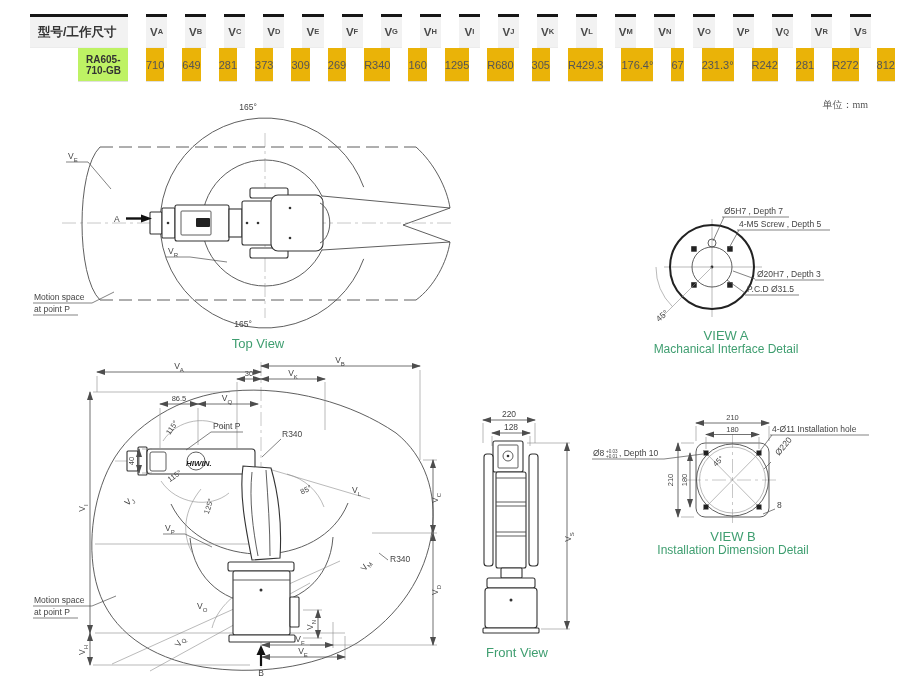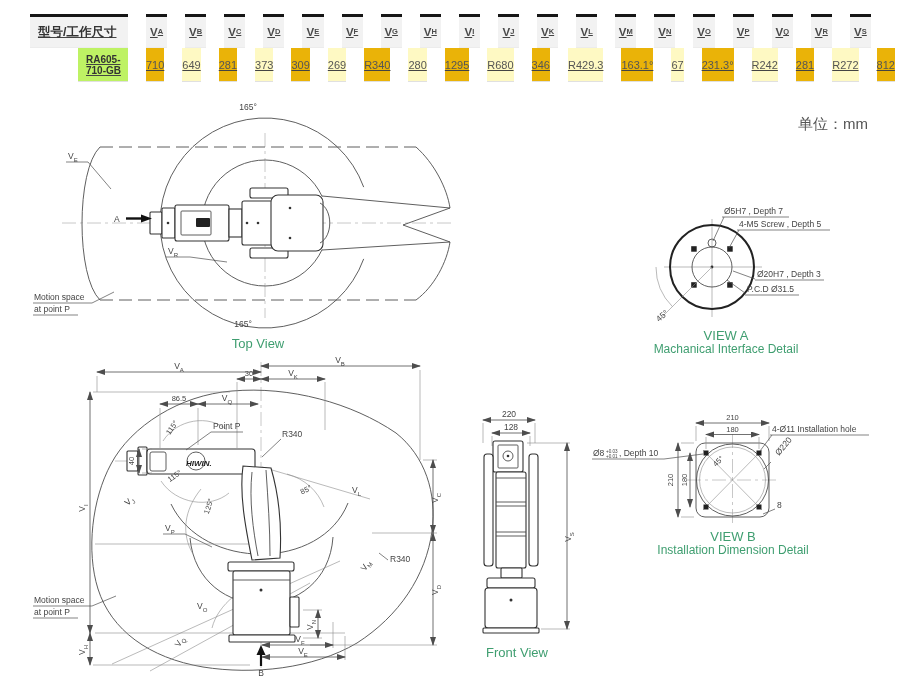--- a/index.html
+++ b/index.html
@@ -1,32 +1,32 @@
 <!DOCTYPE html>
 <html><head>
 <meta charset="utf-8">
 <style>
   html,body{margin:0;padding:0;background:#fff;}
   body{width:900px;height:677px;position:relative;overflow:hidden;
        font-family:"Liberation Sans", sans-serif;color:#444;}
   
   .spec-table{position:absolute;left:30px;top:14px;width:841px;}
-  .t-row{display:grid;grid-template-columns:98px repeat(19,1fr);gap:18px;text-decoration:underline;}
+  .t-row{display:grid;grid-template-columns:98px repeat(19,1fr);gap:18px;}
   .hc{background:#f2f2f2;height:30px;display:flex;align-items:center;justify-content:center;
       font-size:11.5px;font-weight:bold;color:#4a4a4a;border-top:3.5px solid #161616;
       border-bottom:1px solid #ececec;}
   .hc sub{font-size:7.5px;line-height:1;}
   .hc.first{font-size:12.5px;color:#333;justify-content:flex-start;padding-left:8px;}
   .dc{background:#eab308;height:33px;display:flex;align-items:center;justify-content:center;
       font-size:11px;color:#555;border-bottom:1px solid #e0e0e0;}
-  .dc.sh{background:#fef9c3;}
+  .dc.sh{background:#eab308;}
   .dc.first{background:#bef264;font-weight:bold;color:#333;font-size:10px;
       justify-content:flex-start;padding-left:8px;margin-left:48px;}
   
-  .unit{position:absolute;right:32px;top:115px;font-size:15px;color:#555;}
+  .unit{position:absolute;right:32px;top:98px;font-size:10px;color:#555;font-family:Liberation Serif, serif;}
   
   svg.drawing{position:absolute;left:0;top:0;width:900px;height:677px;}
   .ln{stroke:#4d4d4d;stroke-width:0.9;fill:none;}
   .thin{stroke:#8b8b8b;stroke-width:0.6;fill:none;}
   .cl{stroke:#9a9a9a;stroke-width:0.55;fill:none;stroke-dasharray:14 4 3 4;}
   .dash{stroke:#4d4d4d;stroke-width:0.9;fill:none;stroke-dasharray:13 6;}
   .bold{stroke:#222;stroke-width:2px;fill:none;}
   .rb{stroke:#333;stroke-width:1.1;fill:#fff;}
   .fillb{fill:#222;stroke:none;}
   .ul{stroke:#4d4d4d;stroke-width:0.7;fill:none;}
@@ -126,26 +126,26 @@
   </div>
   <div class="t-row">
     <div class="dc first">RA605-710-GB</div>
     <div class="dc">710</div>
     <div class="dc sh">649</div>
     <div class="dc">281</div>
     <div class="dc sh">373</div>
     <div class="dc">309</div>
     <div class="dc sh">269</div>
     <div class="dc">R340</div>
-    <div class="dc sh">280</div>
+    <div class="dc sh">160</div>
     <div class="dc">1295</div>
     <div class="dc sh">R680</div>
-    <div class="dc">346</div>
+    <div class="dc">305</div>
     <div class="dc sh">R429.3</div>
-    <div class="dc">163.1°</div>
+    <div class="dc">176.4°</div>
     <div class="dc sh">67</div>
     <div class="dc">231.3°</div>
     <div class="dc sh">R242</div>
     <div class="dc">281</div>
     <div class="dc sh">R272</div>
     <div class="dc">812</div>
   </div>
 </div>
 
 <div class="unit">单位：mm</div>

